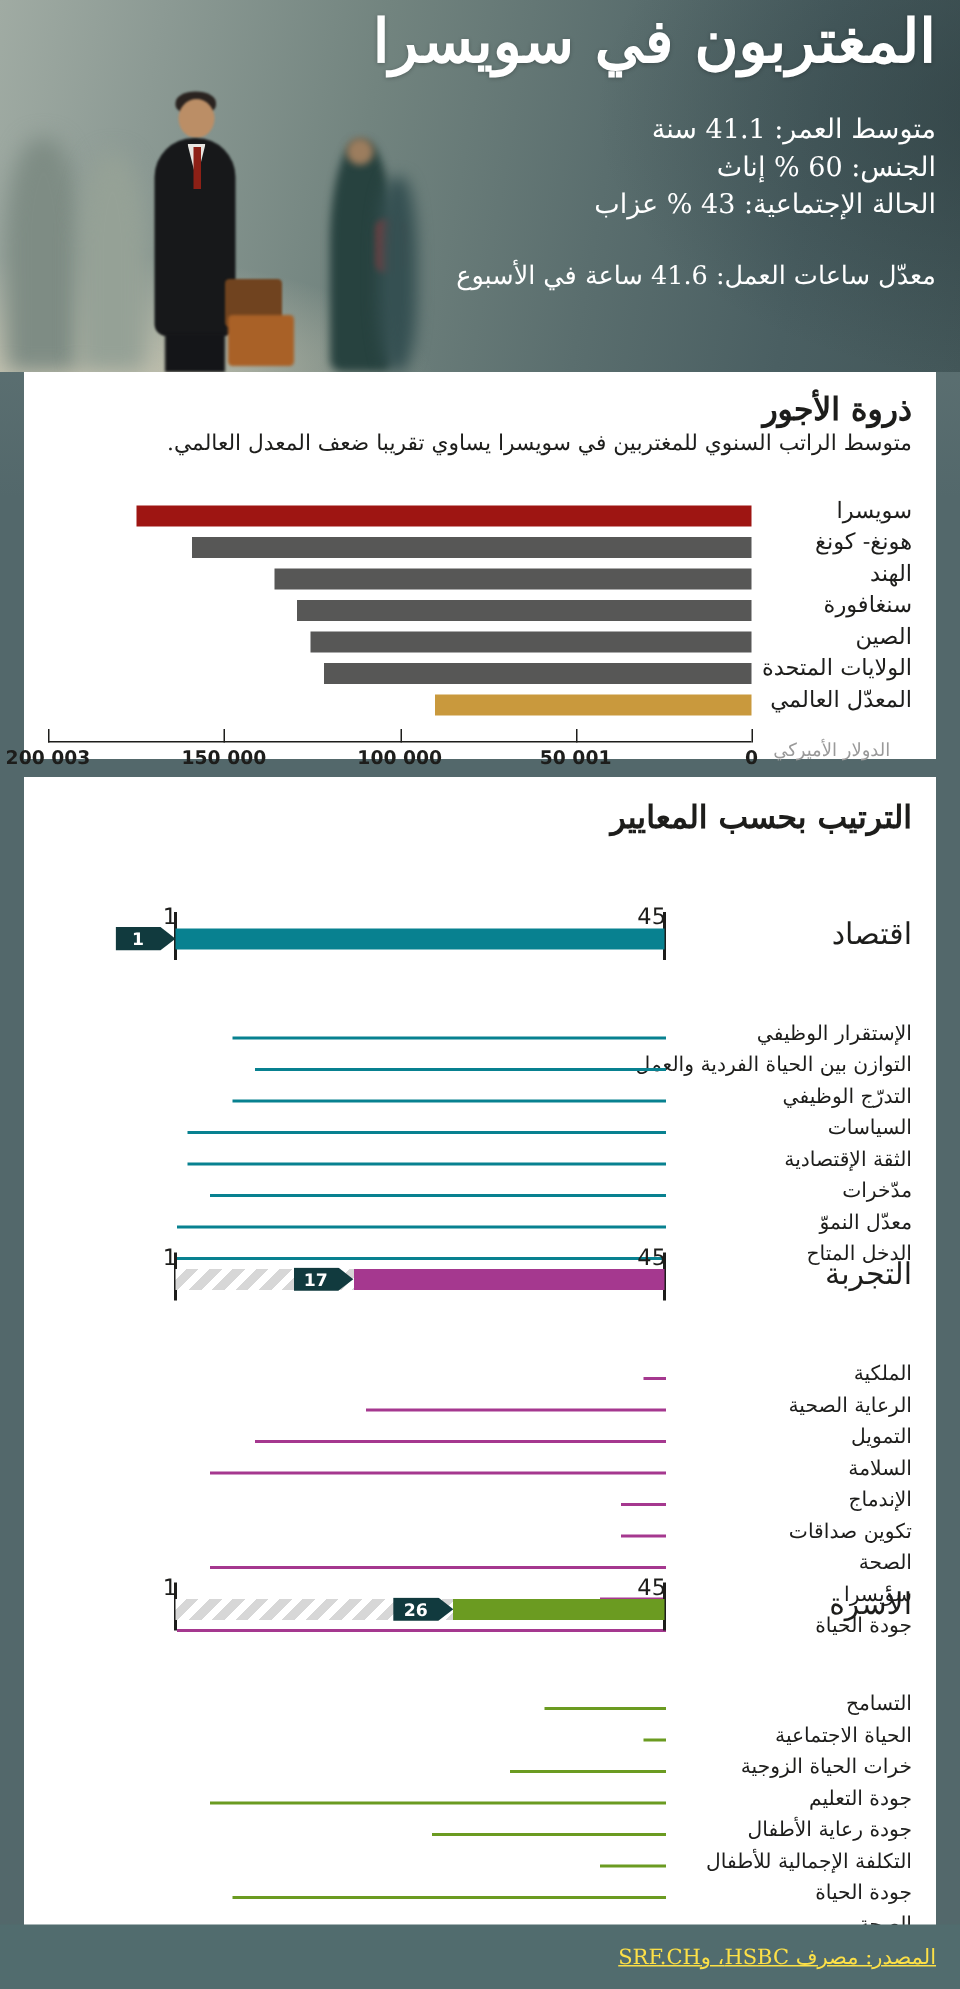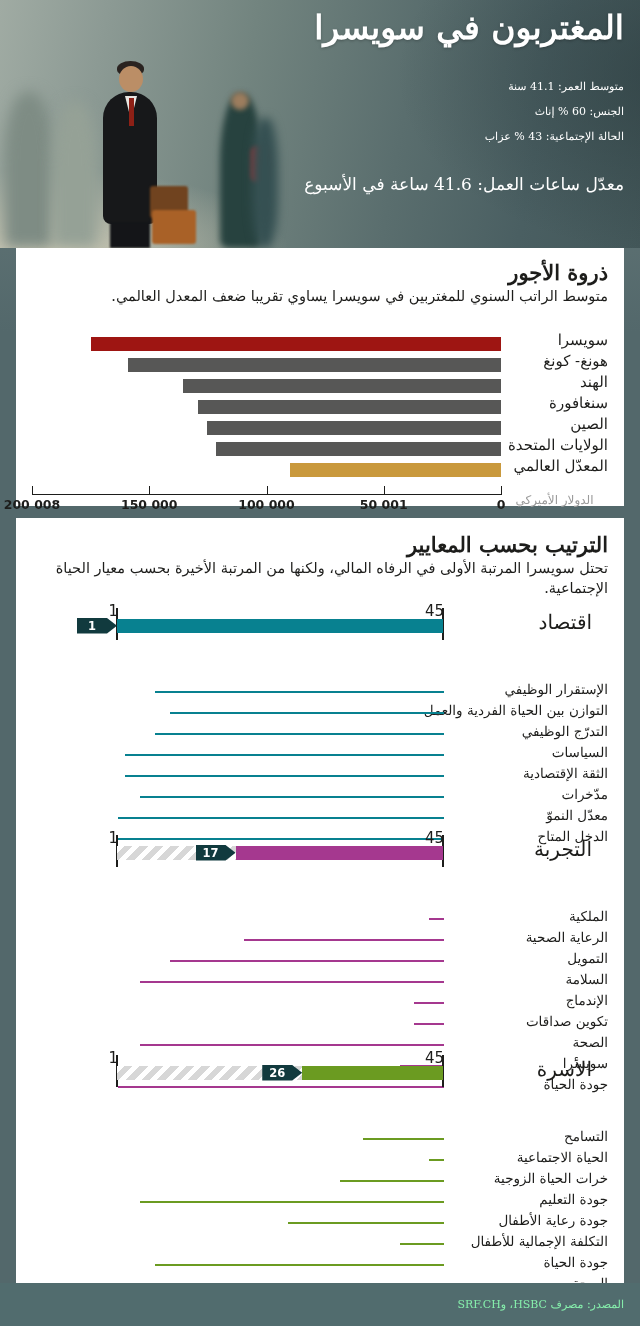--- a/index.html
+++ b/index.html
@@ -11,22 +11,22 @@
   
   .header{
     position:absolute;top:0;left:0;width:640px;height:248px;overflow:hidden;
     background:
       radial-gradient(ellipse 340px 120px at 8% 102%, rgba(214,208,186,.9), rgba(214,208,186,0) 70%),
       radial-gradient(ellipse 420px 260px at 108% 30%, rgba(38,54,57,.55), rgba(38,54,57,0) 70%),
       linear-gradient(100deg,#a0aba3 0%,#8c9a94 16%,#72847f 38%,#5a6e6e 62%,#4a5f62 82%,#435759 100%);
   }
   .fig{position:absolute;}
   .hdr-text{position:absolute;right:16px;color:#ffffff;text-align:right;direction:rtl;}
-  .hdr-title{top:8px;font-size:33px;font-weight:bold;line-height:40px;text-shadow:0 1px 3px rgba(0,0,0,.25);}
-  .hdr-stats{top:74px;font-size:11px;line-height:25px;}
+  .hdr-title{top:8px;font-size:40px;font-weight:bold;line-height:40px;text-shadow:0 1px 3px rgba(0,0,0,.25);}
+  .hdr-stats{top:74px;font-size:18px;line-height:25px;}
   .hdr-hours{top:172px;font-size:17px;line-height:25px;}
   
   .panel{position:absolute;left:16px;width:608px;background:#ffffff;box-sizing:border-box;}
   #panel1{top:248px;height:258px;padding:12px 16px;}
   #panel2{top:518px;height:905px;padding:14px 16px;}
   .p-title{margin:0;font-size:21px;font-weight:bold;color:#1d1d1b;text-align:right;direction:rtl;line-height:26px;}
   .p-sub{margin:0;font-size:14.5px;color:#1d1d1b;text-align:right;direction:rtl;line-height:20px;}
   
   #wage-rows{margin-top:28px;}
   .w-row{display:grid;direction:rtl;grid-template-columns:107px 1fr;height:21px;}
@@ -42,30 +42,30 @@
   .sec{position:absolute;left:16px;right:16px;}
   .sec-head{position:relative;height:38px;}
   .num{position:absolute;top:0;width:30px;font-family:"DejaVu Sans","Liberation Sans",sans-serif;font-size:15px;color:#1d1d1b;text-align:right;line-height:16px;}
   .tickv{position:absolute;top:5px;height:32px;width:1.5px;background:#1d1d1b;}
   .hatch{position:absolute;top:16px;height:14px;background:repeating-linear-gradient(135deg,#ffffff 0 5px,#d7d7d7 5px 11px);}
   .fillbar{position:absolute;top:16px;height:14px;}
   .badge{position:absolute;top:15px;height:15.5px;width:40px;box-sizing:border-box;padding-right:10px;
          clip-path:polygon(0 0,75% 0,100% 50%,75% 100%,0 100%);
          color:#fff;font-family:"DejaVu Sans","Liberation Sans",sans-serif;font-weight:bold;font-size:11.5px;
          display:flex;align-items:center;justify-content:center;}
-  .sec-title{position:absolute;right:16px;top:7px;font-size:20px;color:#1d1d1b;direction:rtl;line-height:24px;}
+  .sec-title{position:absolute;right:0;top:7px;font-size:20px;color:#1d1d1b;direction:rtl;line-height:24px;}
   .sec-rows{margin-top:38px;}
   .r-row{display:grid;direction:rtl;grid-template-columns:152px 412px;column-gap:12px;height:21px;}
   .r-label{font-size:13.5px;line-height:20px;text-align:right;white-space:nowrap;color:#1d1d1b;}
   .r-area{position:relative;}
   .r-line{position:absolute;right:0;top:12px;height:2px;}
   
   .footer{position:absolute;top:1283px;left:0;width:640px;height:43px;background:#516c6e;
           display:flex;align-items:center;justify-content:flex-end;box-sizing:border-box;padding:0 16px;}
-  .footer span{color:#86efac;font-size:11px;direction:rtl;}
+  .footer span{color:#fde047;font-size:14px;direction:rtl;text-decoration:underline;}
 </style>
 </head>
 <body>
 
 <div class="header">
   <div class="fig" style="left:4px;top:92px;width:50px;height:156px;background:#7e8c84;border-radius:45% 45% 8px 8px;filter:blur(7px);"></div>
   <div class="fig" style="left:52px;top:102px;width:46px;height:146px;background:#95a196;border-radius:45% 45% 8px 8px;filter:blur(7px);"></div>
   <div class="fig" style="left:117px;top:61px;width:27px;height:15px;background:#2a2320;border-radius:50% 50% 40% 40%;filter:blur(.6px);"></div>
   <div class="fig" style="left:119px;top:66px;width:24px;height:26px;background:#bb8e66;border-radius:50%;filter:blur(.6px);"></div>
   <div class="fig" style="left:103px;top:92px;width:54px;height:132px;background:#17181a;border-radius:26px 26px 8px 8px;filter:blur(.6px);"></div>
@@ -140,28 +140,27 @@
     <div class="axis-track" id="axis-track">
         <div class="axis-tick" style="left: 100%;"></div>
         <div class="axis-lab" style="left: 100%;">0</div>
         <div class="axis-tick" style="left: 75%;"></div>
         <div class="axis-lab" style="left: 75%;">50 001</div>
         <div class="axis-tick" style="left: 50%;"></div>
         <div class="axis-lab" style="left: 50%;">100 000</div>
         <div class="axis-tick" style="left: 25%;"></div>
         <div class="axis-lab" style="left: 25%;">150 000</div>
         <div class="axis-tick" style="left: 0%;"></div>
-        <div class="axis-lab" style="left: 0%;">200 008</div>
+        <div class="axis-lab" style="left: 0%;">200 003</div>
       </div>
   </div>
 </div>
 
 <div class="panel" id="panel2">
   <h2 class="p-title">الترتيب بحسب المعايير</h2>
-  <p class="p-sub">تحتل سويسرا المرتبة الأولى في الرفاه المالي، ولكنها من المرتبة الأخيرة بحسب معيار الحياة الإجتماعية.</p>
 
 <div class="sec" style="top: 85px;">
       <div class="sec-head">
         <span class="num" style="left: 56px;">1</span>
         <span class="num" style="left: 382px;">45</span>
         <div class="tickv" style="left: 84px;"></div>
         <div class="tickv" style="left: 410px;"></div>
         <div class="fillbar" style="left: 85px; width: 326px; background: rgb(8, 129, 144);"></div>
         <div class="badge" style="left: 45px; background: rgb(17, 58, 62);">1</div>
         <div class="sec-title">اقتصاد</div>

